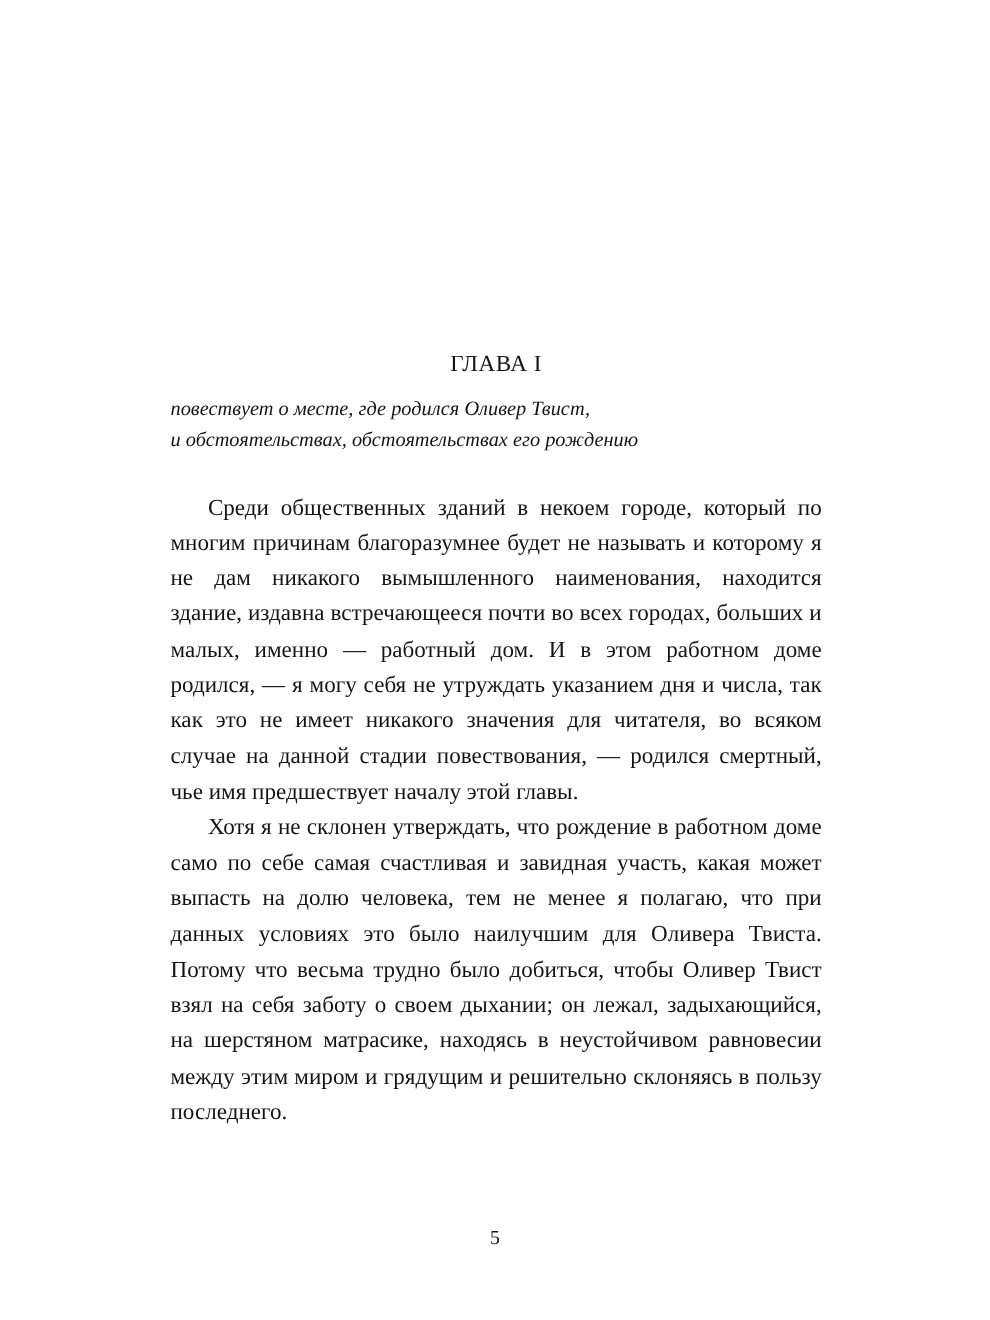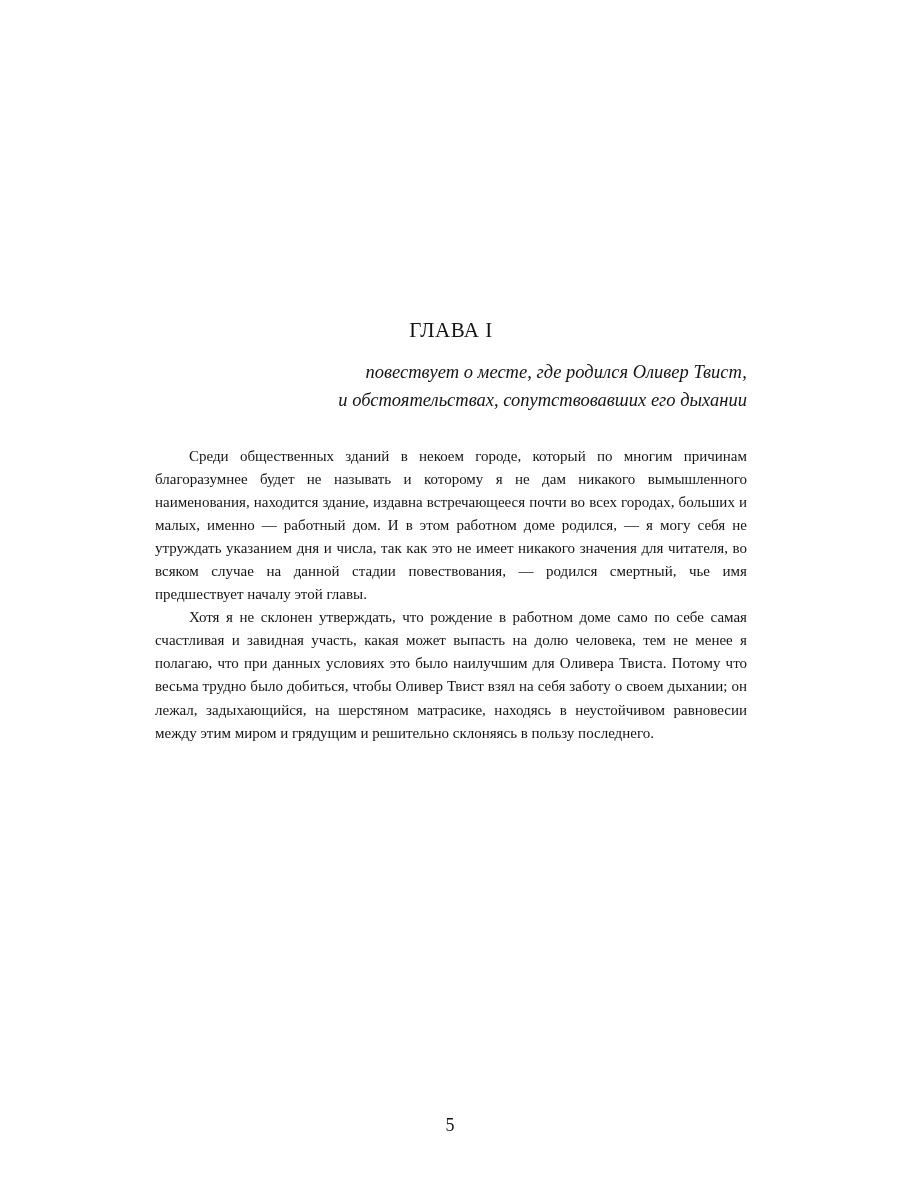--- a/index.html
+++ b/index.html
@@ -28,32 +28,32 @@
   }
   .chapter-title {
     text-align: center;
     font-size: 21px;
     letter-spacing: 0.5px;
     margin: 0 0 16px 0;
     font-weight: normal;
     font-family: "Liberation Serif", serif;
   }
   .chapter-subtitle {
-    text-align: right;
+    text-align: left;
     font-style: italic;
     font-size: 18.5px;
     line-height: 1.5;
     margin: 0 0 30px 0;
   }
   .chapter-subtitle .line {
     display: block;
     white-space: nowrap;
   }
   .body-par {
-    font-size: 15px;
+    font-size: 21px;
     line-height: 1.54;
     margin: 0;
     text-align: justify;
     text-indent: 34px;
     hyphens: manual;
   }
   .page-number {
     position: absolute;
     top: 1115px;
     left: 0;
@@ -66,21 +66,21 @@
 <body>
 
 <div class="page">
 
   <div class="text-block">
 
     <h1 class="chapter-title">ГЛАВА I</h1>
 
     <div class="chapter-subtitle">
       <span class="line">повествует о месте, где родился Оливер Твист,</span>
-      <span class="line">и обстоятельствах, сопутствовавших его дыхании</span>
+      <span class="line">и обстоятельствах, обстоятельствах его рождению</span>
     </div>
 
     <p class="body-par">Среди общественных зданий в некоем городе, который по многим причинам благоразумнее будет не называть и которому я не дам никакого вымышленного наименования, находится здание, издавна встречающееся почти во всех городах, больших и малых, именно — работный дом. И в этом работном доме родился, — я могу себя не утруждать указанием дня и числа, так как это не имеет никакого значения для читателя, во всяком случае на данной стадии повествования, — родился смертный, чье имя предшествует началу этой главы.</p>
     <p class="body-par">Хотя я не склонен утверждать, что рождение в работном доме само по себе самая счастливая и завидная участь, какая может выпасть на долю человека, тем не менее я полагаю, что при данных условиях это было наилучшим для Оливера Твиста. Потому что весьма трудно было добиться, чтобы Оливер Твист взял на себя заботу о своем дыхании; он лежал, задыхающийся, на шерстяном матрасике, находясь в неустойчивом равновесии между этим миром и грядущим и решительно склоняясь в пользу последнего.</p>
 
   </div>
 
   <div class="page-number">5</div>
 
 </div>

